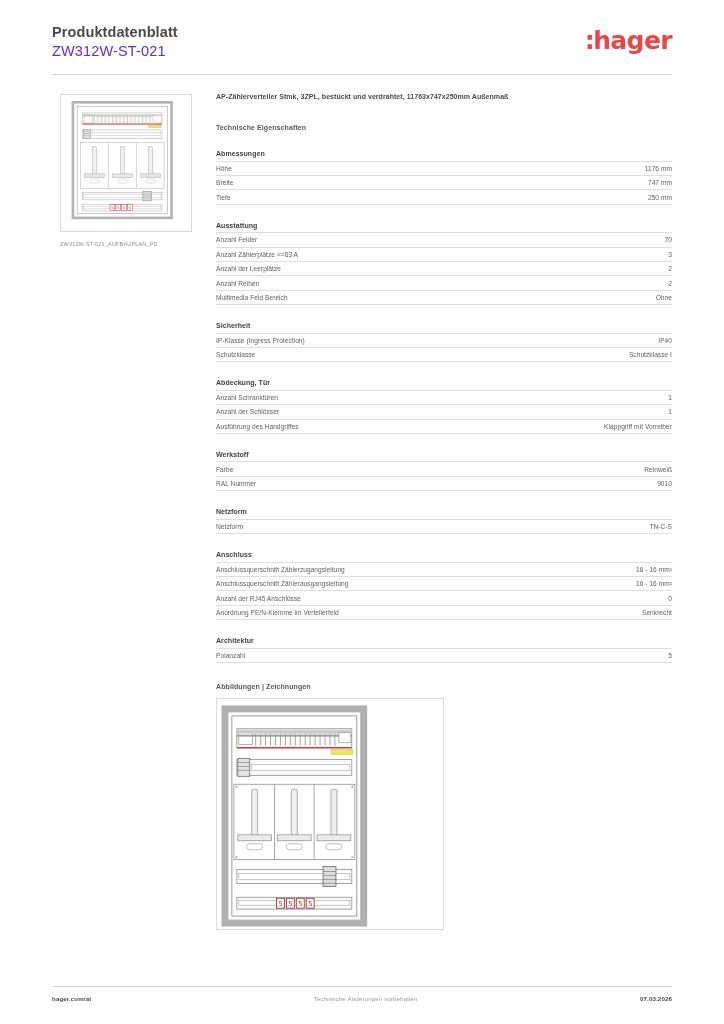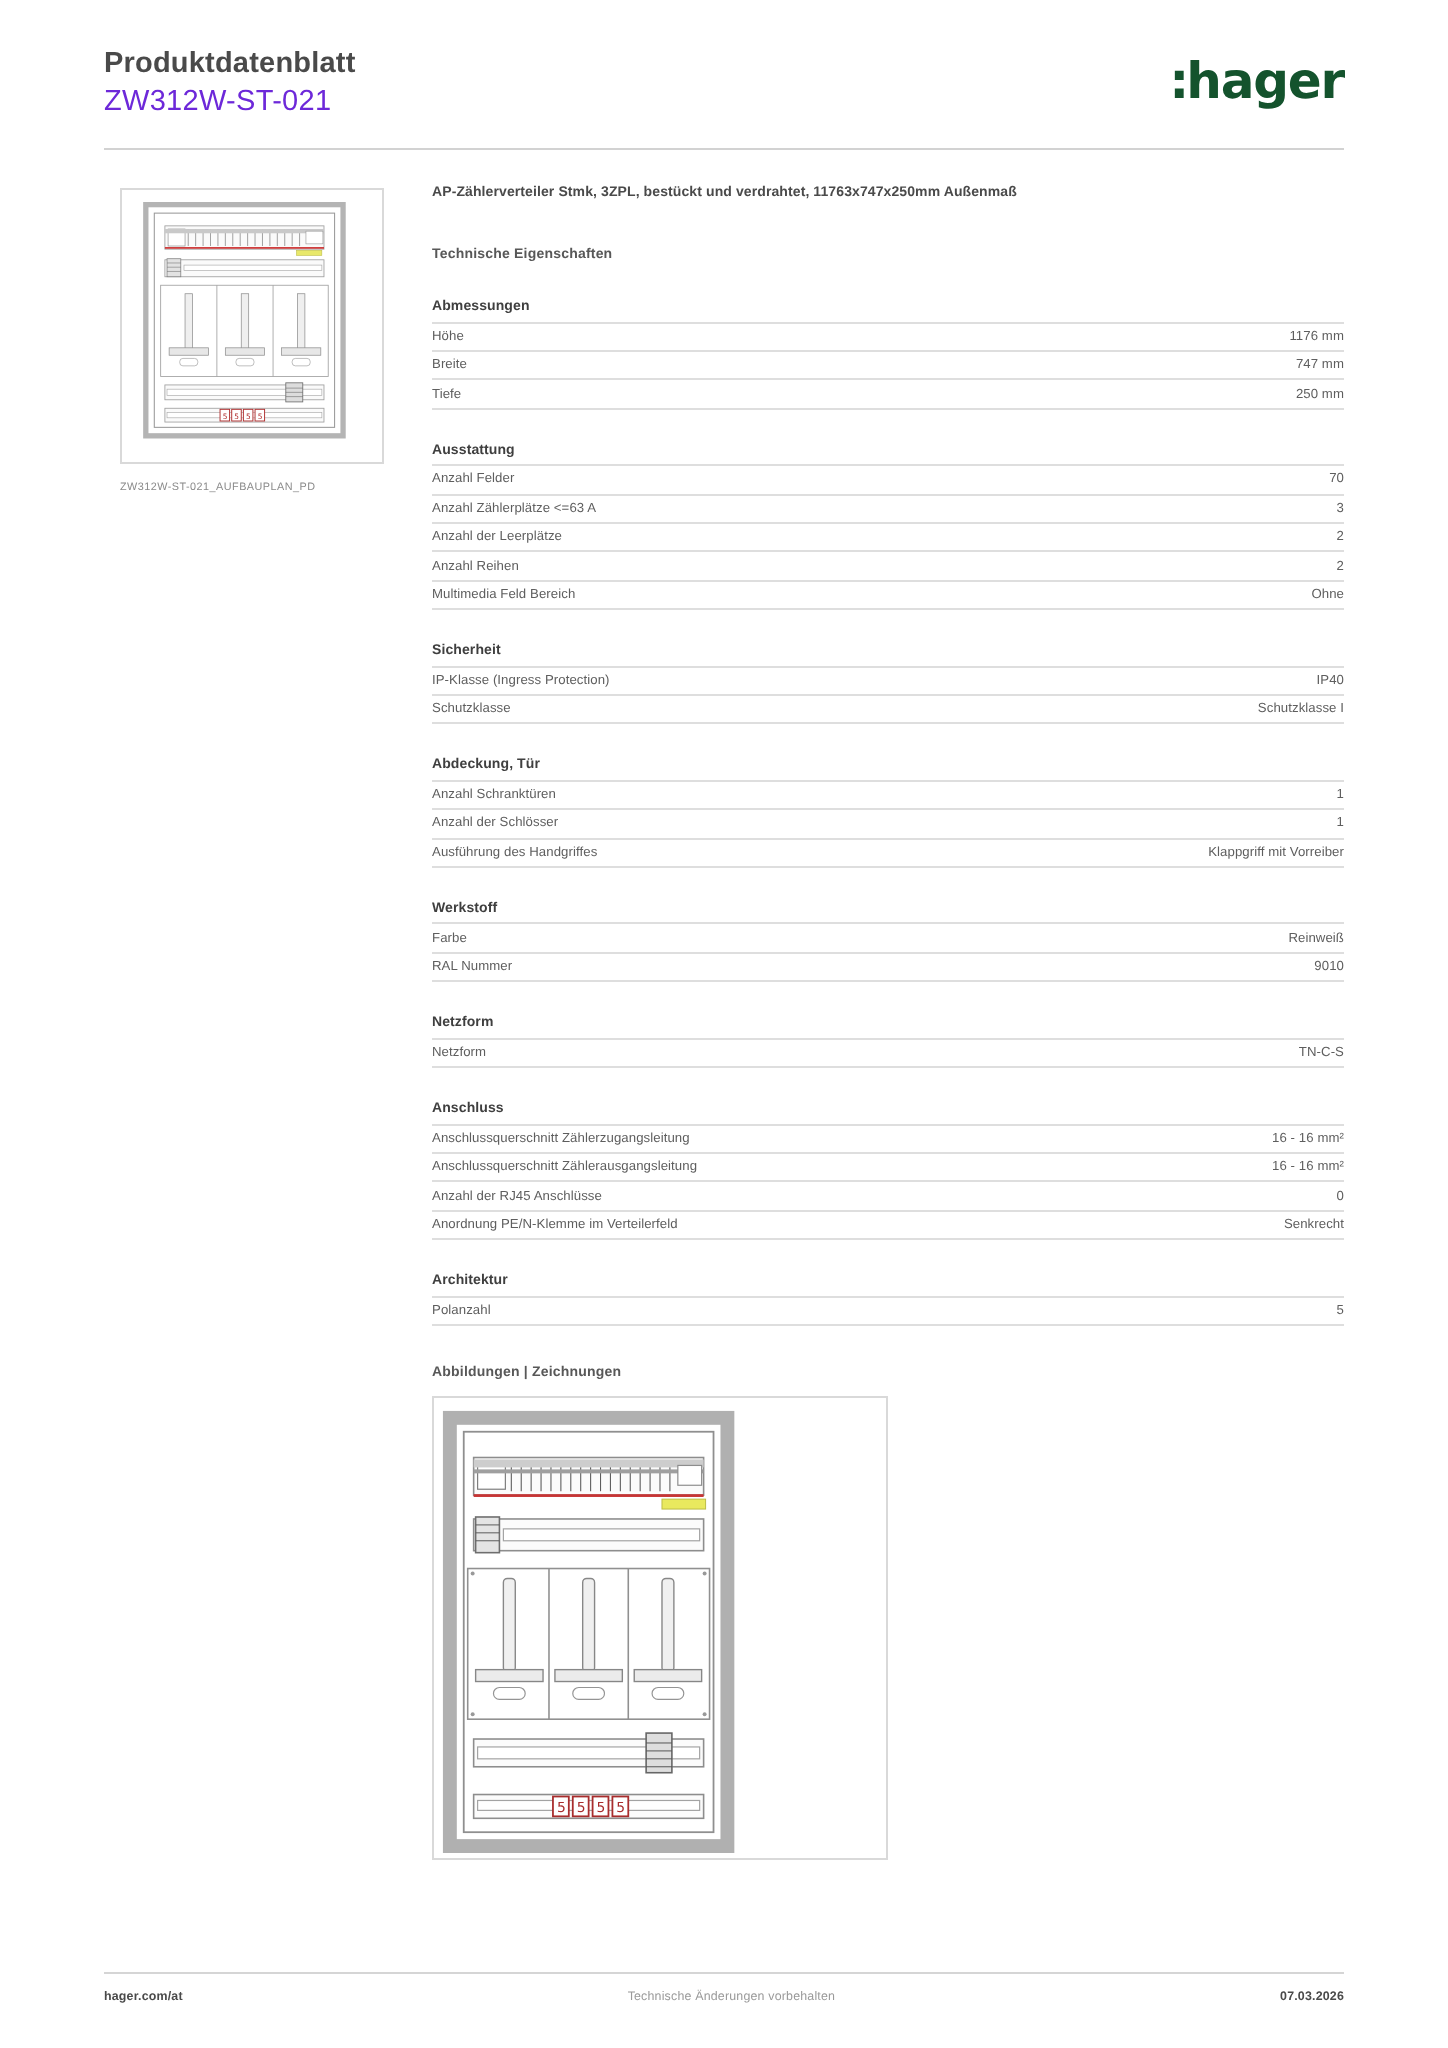--- a/index.html
+++ b/index.html
@@ -39,21 +39,21 @@
   .doc-subtitle {
     font-size: 14.5px;
     font-weight: normal;
     color: #6d28d9;
     letter-spacing: .15px;
     margin-top: 1px;
   }
   .logo {
     font-size: 25px;
     font-weight: bold;
-    color: #14532d;
+    color: #ef4444;
     letter-spacing: -0.6px;
     line-height: 1;
     margin-top: 4px;
     font-family: "DejaVu Sans", sans-serif;
   }
   .logo .colon { letter-spacing: -1.5px; }
 
   .header-rule {
     position: absolute;
     left: 52px;

